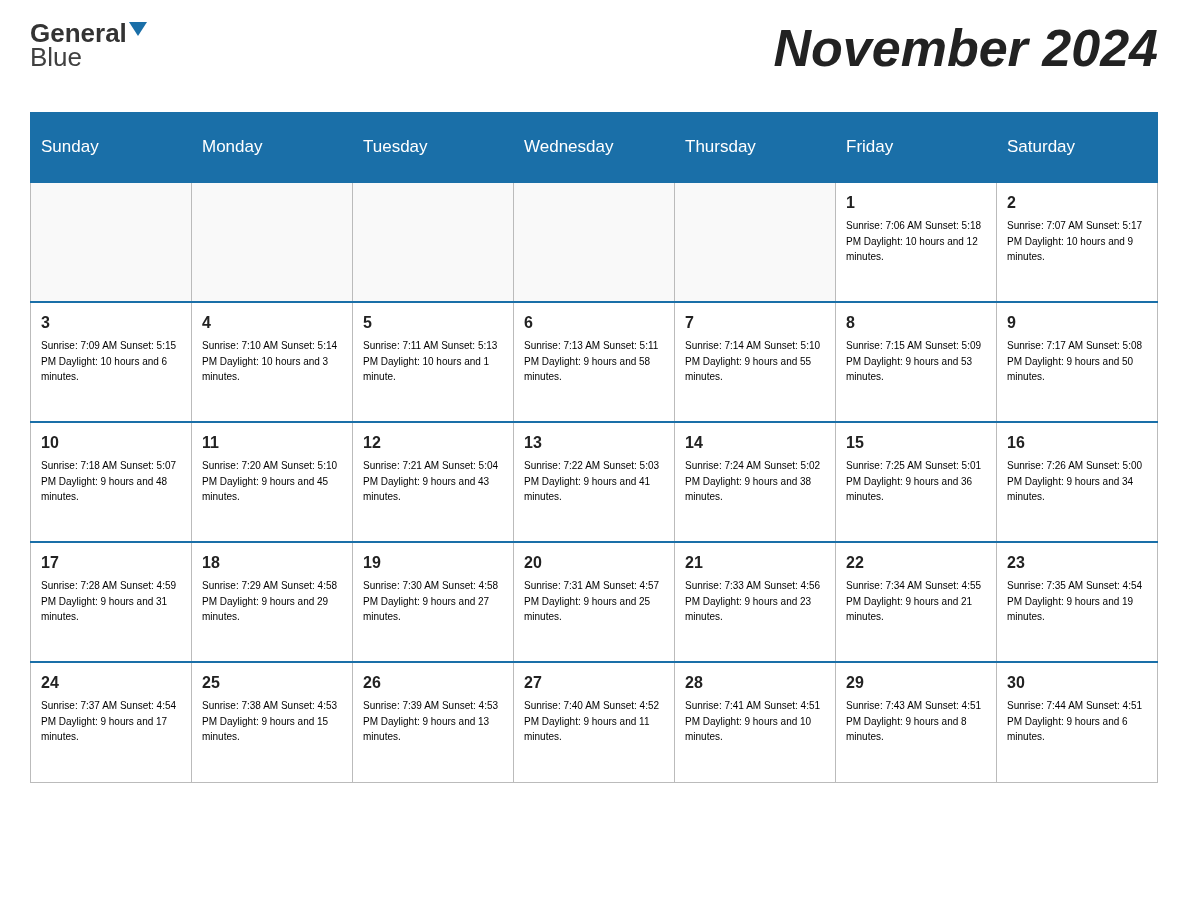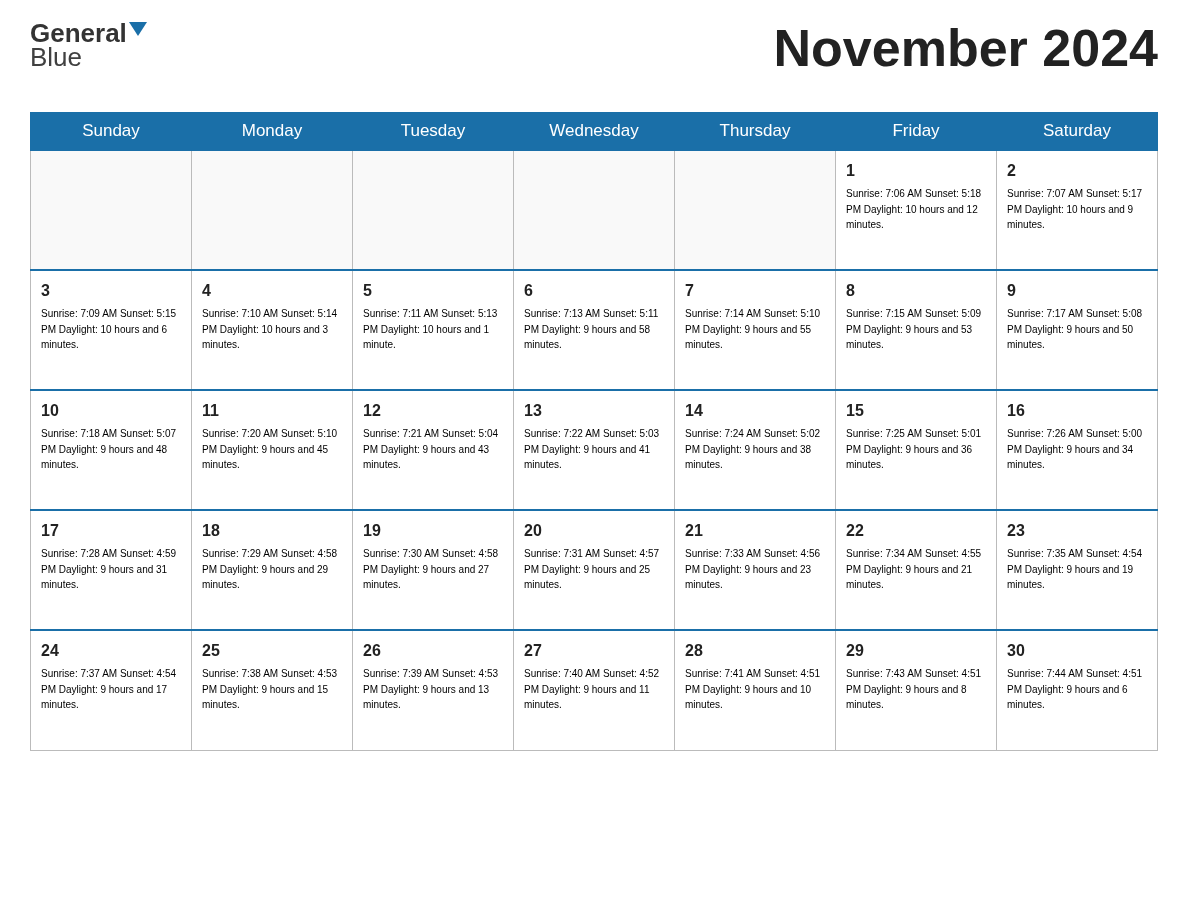--- a/index.html
+++ b/index.html
@@ -48,38 +48,39 @@
       top: -4px;
     }
     .title-area {
       text-align: right;
     }
     .calendar-title {
       font-size: 52px;
       font-weight: bold;
       color: #222;
       line-height: 1.1;
+      font-style: italic;
     }
     .calendar-subtitle {
       font-size: 22px;
       color: #333;
       margin-top: 4px;
     }
     .calendar {
       width: 100%;
       border-collapse: collapse;
       border: 1px solid #999;
     }
     .calendar th {
       background-color: #1a6fa8;
       color: #fff;
       font-size: 17px;
       font-weight: normal;
-      padding: 8px 10px;
-      text-align: center;
+      padding: 24px 10px;
+      text-align: left;
       border: 1px solid #1a6fa8;
     }
     .calendar td {
       vertical-align: top;
       padding: 8px 10px;
       border: 1px solid #bbb;
       width: 14.28%;
       min-height: 110px;
       height: 120px;
       font-size: 13px;

